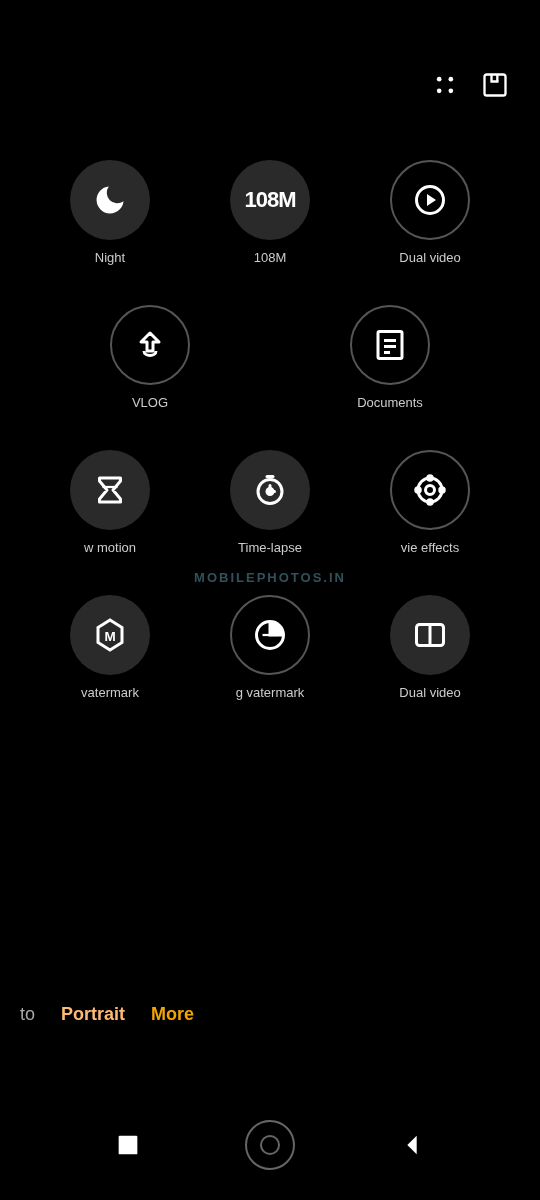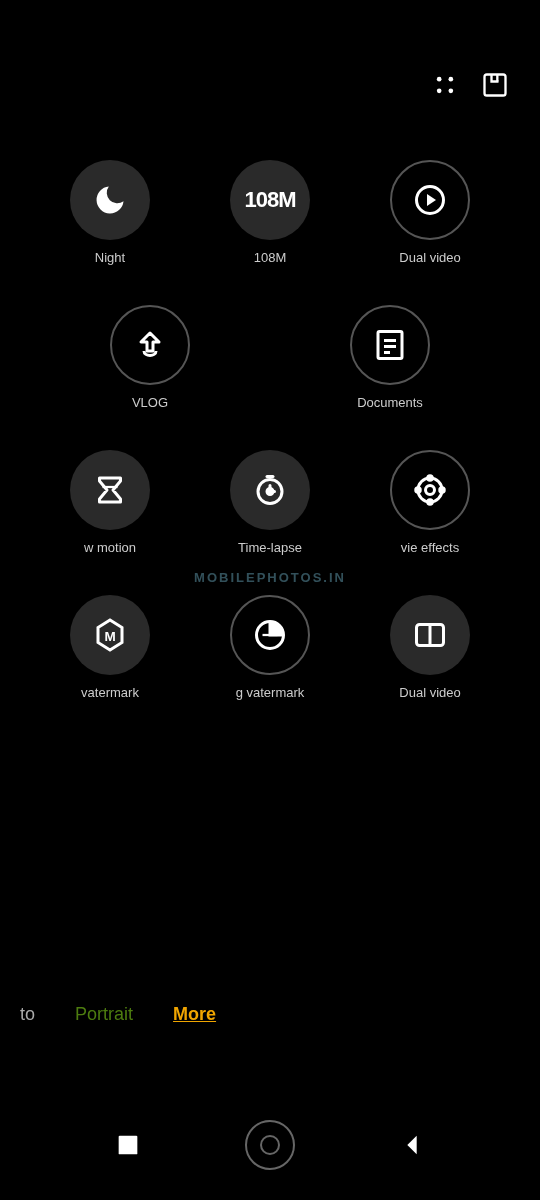--- a/index.html
+++ b/index.html
@@ -119,40 +119,39 @@
     }
 
     .bottom-nav-tabs {
       position: absolute;
       bottom: 170px;
       left: 0;
       right: 0;
       display: flex;
       align-items: center;
       padding: 0 10px;
-      gap: 20px;
+      gap: 6px;
     }
 
     .nav-tab {
       font-size: 18px;
       font-weight: 400;
       color: #aaa;
       cursor: pointer;
       padding: 5px 10px;
     }
 
     .nav-tab.active {
-      font-weight: normal;
-      color: #4d7c0f;
+      font-weight: bold;
+      color: #fdba74;
     }
 
     .nav-tab.highlight {
       color: #f0a500;
       font-weight: bold;
-      text-decoration: underline;
     }
 
     .bottom-bar {
       position: absolute;
       bottom: 30px;
       left: 0;
       right: 0;
       display: flex;
       justify-content: space-around;
       align-items: center;

